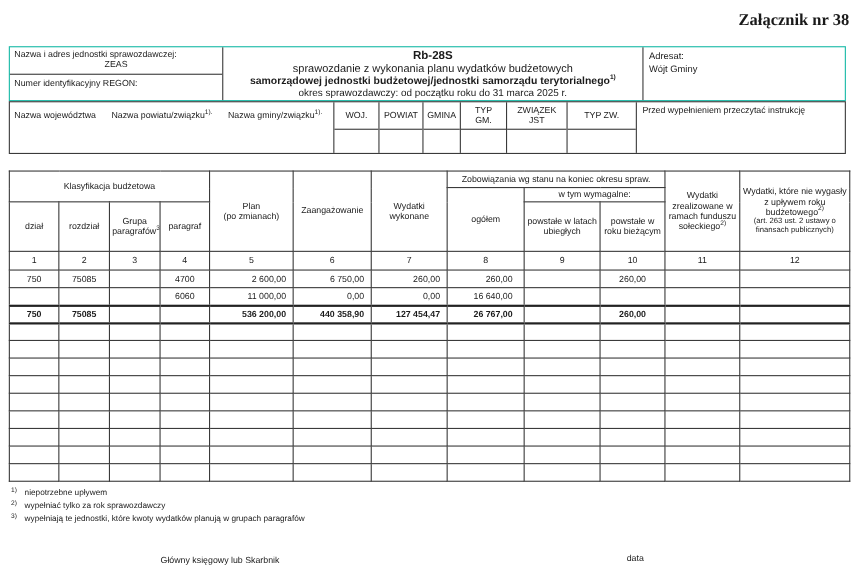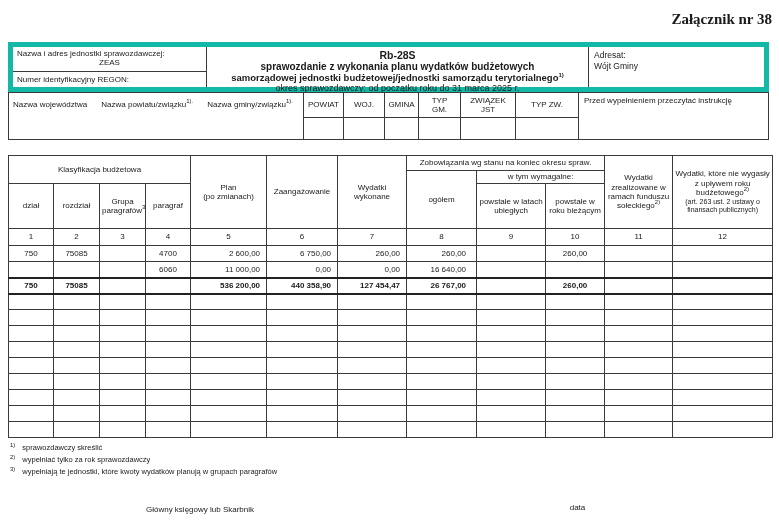--- a/index.html
+++ b/index.html
@@ -8,29 +8,29 @@
     position:relative; width:779px; height:522px; background:#ffffff;
     font-family:"Liberation Sans", sans-serif; color:#1a1a1a;
   }
   .attachment {
     position:absolute; top:11px; right:7px;
     font-family:"Liberation Serif", serif; font-weight:bold; font-size:15px;margin-left:16px;
   }
   
   .header-box {
     position:absolute; left:8px; top:42px; width:761px; height:50px;
-    border:5px solid #14b8a6; display:flex;
+    border:1px solid #14b8a6; display:flex;
   }
   .hb-left { width:194px; border-right:1px solid #3a3a3a; display:flex; flex-direction:column; }
   .hb-unit { height:25px; border-bottom:1px solid #3a3a3a; font-size:8px; padding:2px 4px 0; }
   .hb-unit .val { display:block; text-align:center; }
   .hb-regon { flex:1; font-size:8px; padding:3px 4px; }
   .hb-title { width:382px; border-right:1px solid #3a3a3a; text-align:center; padding-top:2px; }
   .t1 { font-size:10.5px; font-weight:bold; }
-  .t2 { font-size:10px;  font-weight:bold; }
+  .t2 { font-size:10px;  font-weight:normal; }
   .t3 { font-size:9.5px; font-weight:bold; }
   .t4 { font-size:9px; }
   .hb-addr { flex:1; font-size:8.5px; padding:3px 5px; line-height:1.3; }
   
   .region-box {
     position:absolute; left:8px; top:92px; width:761px; height:48px;
     border:1px solid #3a3a3a; display:flex;
   }
   .rg-left { width:295px; border-right:1px solid #3a3a3a; font-size:8px;
              padding:4px 5px 4px 4px; display:flex; flex-direction:row; justify-content:space-between; }
@@ -109,30 +109,30 @@
       <div class="dotline">
         <span><span>Nazwa powiatu/związku</span><sup>1).</sup></span>
         <span class="leader"></span>
       </div>
       <div class="dotline">
         <span><span>Nazwa gminy/związku</span><sup>1).</sup></span>
         <span class="leader"></span>
       </div>
     </div>
 
+    <div class="rg-col w-woj">
+      <div class="rg-col-label">
+          <span>WOJ.</span>
+          <span class="l2"></span>
+        </div>
+      <div class="rg-col-value"></div>
+    </div>
     <div class="rg-col w-pow">
       <div class="rg-col-label">
           <span>POWIAT</span>
-          <span class="l2"></span>
-        </div>
-      <div class="rg-col-value"></div>
-    </div>
-    <div class="rg-col w-woj">
-      <div class="rg-col-label">
-          <span>WOJ.</span>
           <span class="l2"></span>
         </div>
       <div class="rg-col-value"></div>
     </div>
     <div class="rg-col w-gm">
       <div class="rg-col-label">
           <span>GMINA</span>
           <span class="l2"></span>
         </div>
       <div class="rg-col-value"></div>
@@ -384,21 +384,21 @@
           <td></td>
           <td></td>
           <td></td>
           <td></td>
           <td></td>
         </tr>
     </tbody>
   </table>
 
   <div class="footnotes">
-    <div class="fn"><sup>1)</sup><span>sprawozdawczy skreślić</span></div>
+    <div class="fn"><sup>1)</sup><span>niepotrzebne upływem</span></div>
     <div class="fn"><sup>2)</sup><span>wypełniać tylko za rok sprawozdawczy</span></div>
     <div class="fn"><sup>3)</sup><span>wypełniają te jednostki, które kwoty wydatków planują w grupach paragrafów</span></div>
   </div>
 
   <div class="sig sig-left">
     <div>Główny księgowy lub Skarbnik</div>
     <div class="sig-date">data</div>
   </div>
   <div class="sig sig-right">
     <div class="sig-date">data</div>

